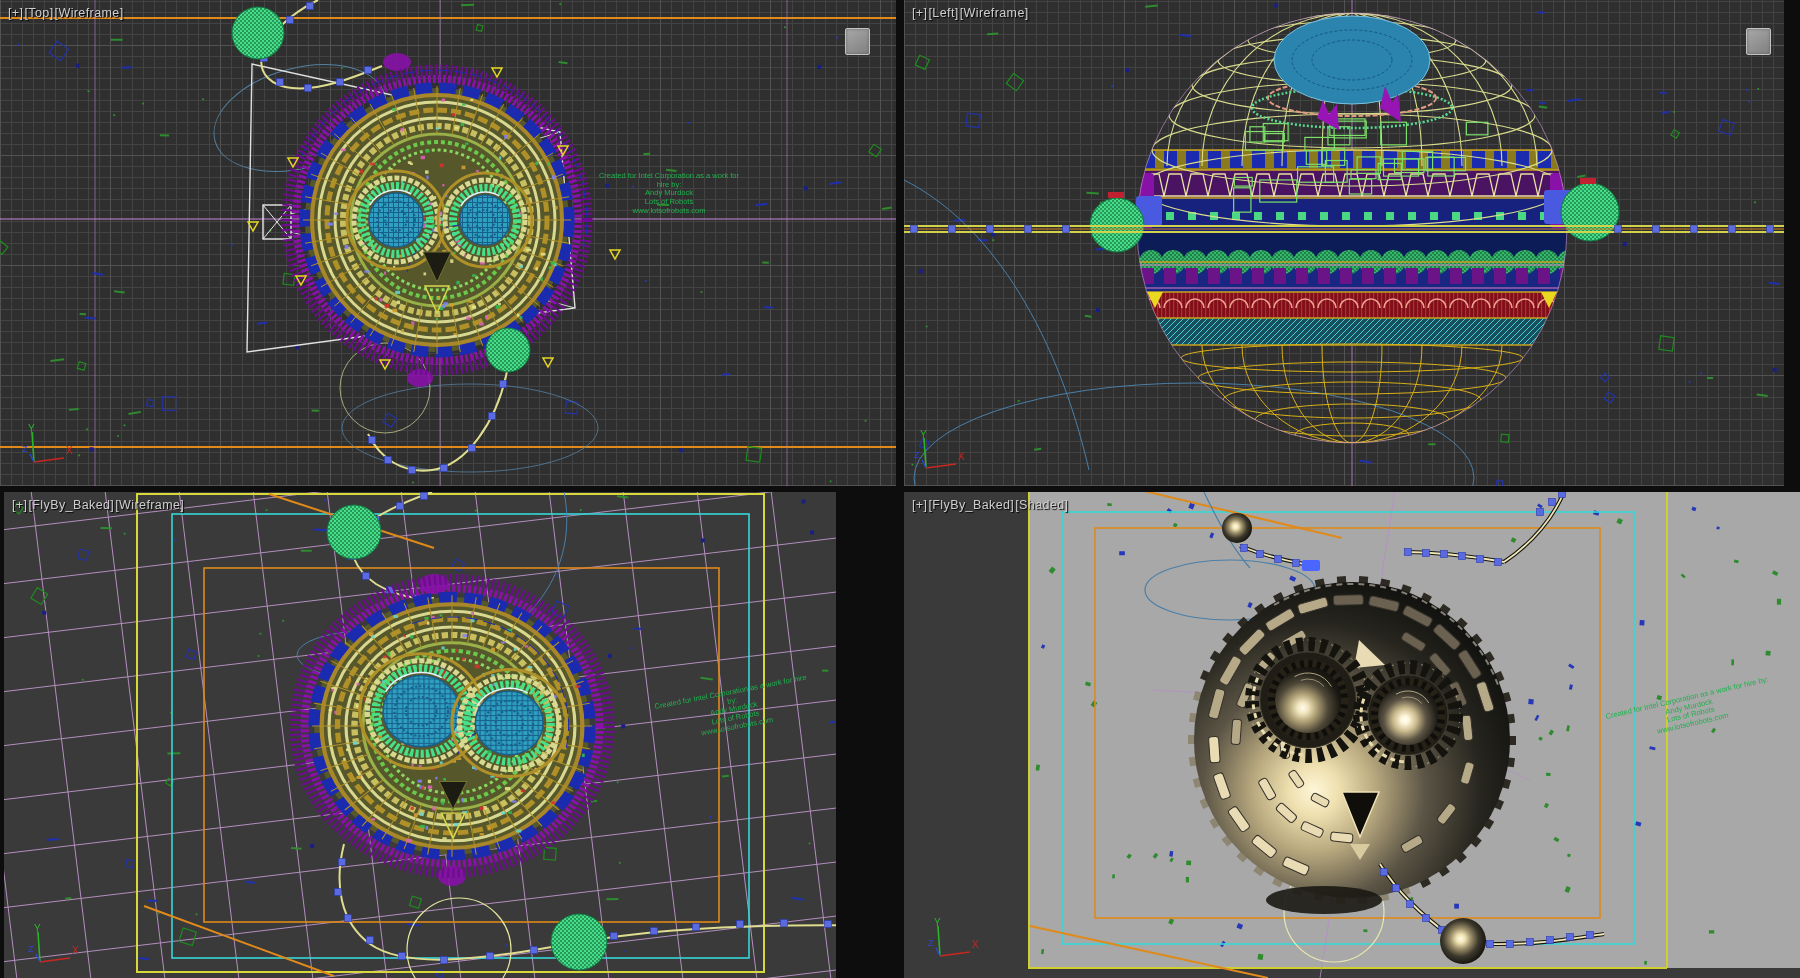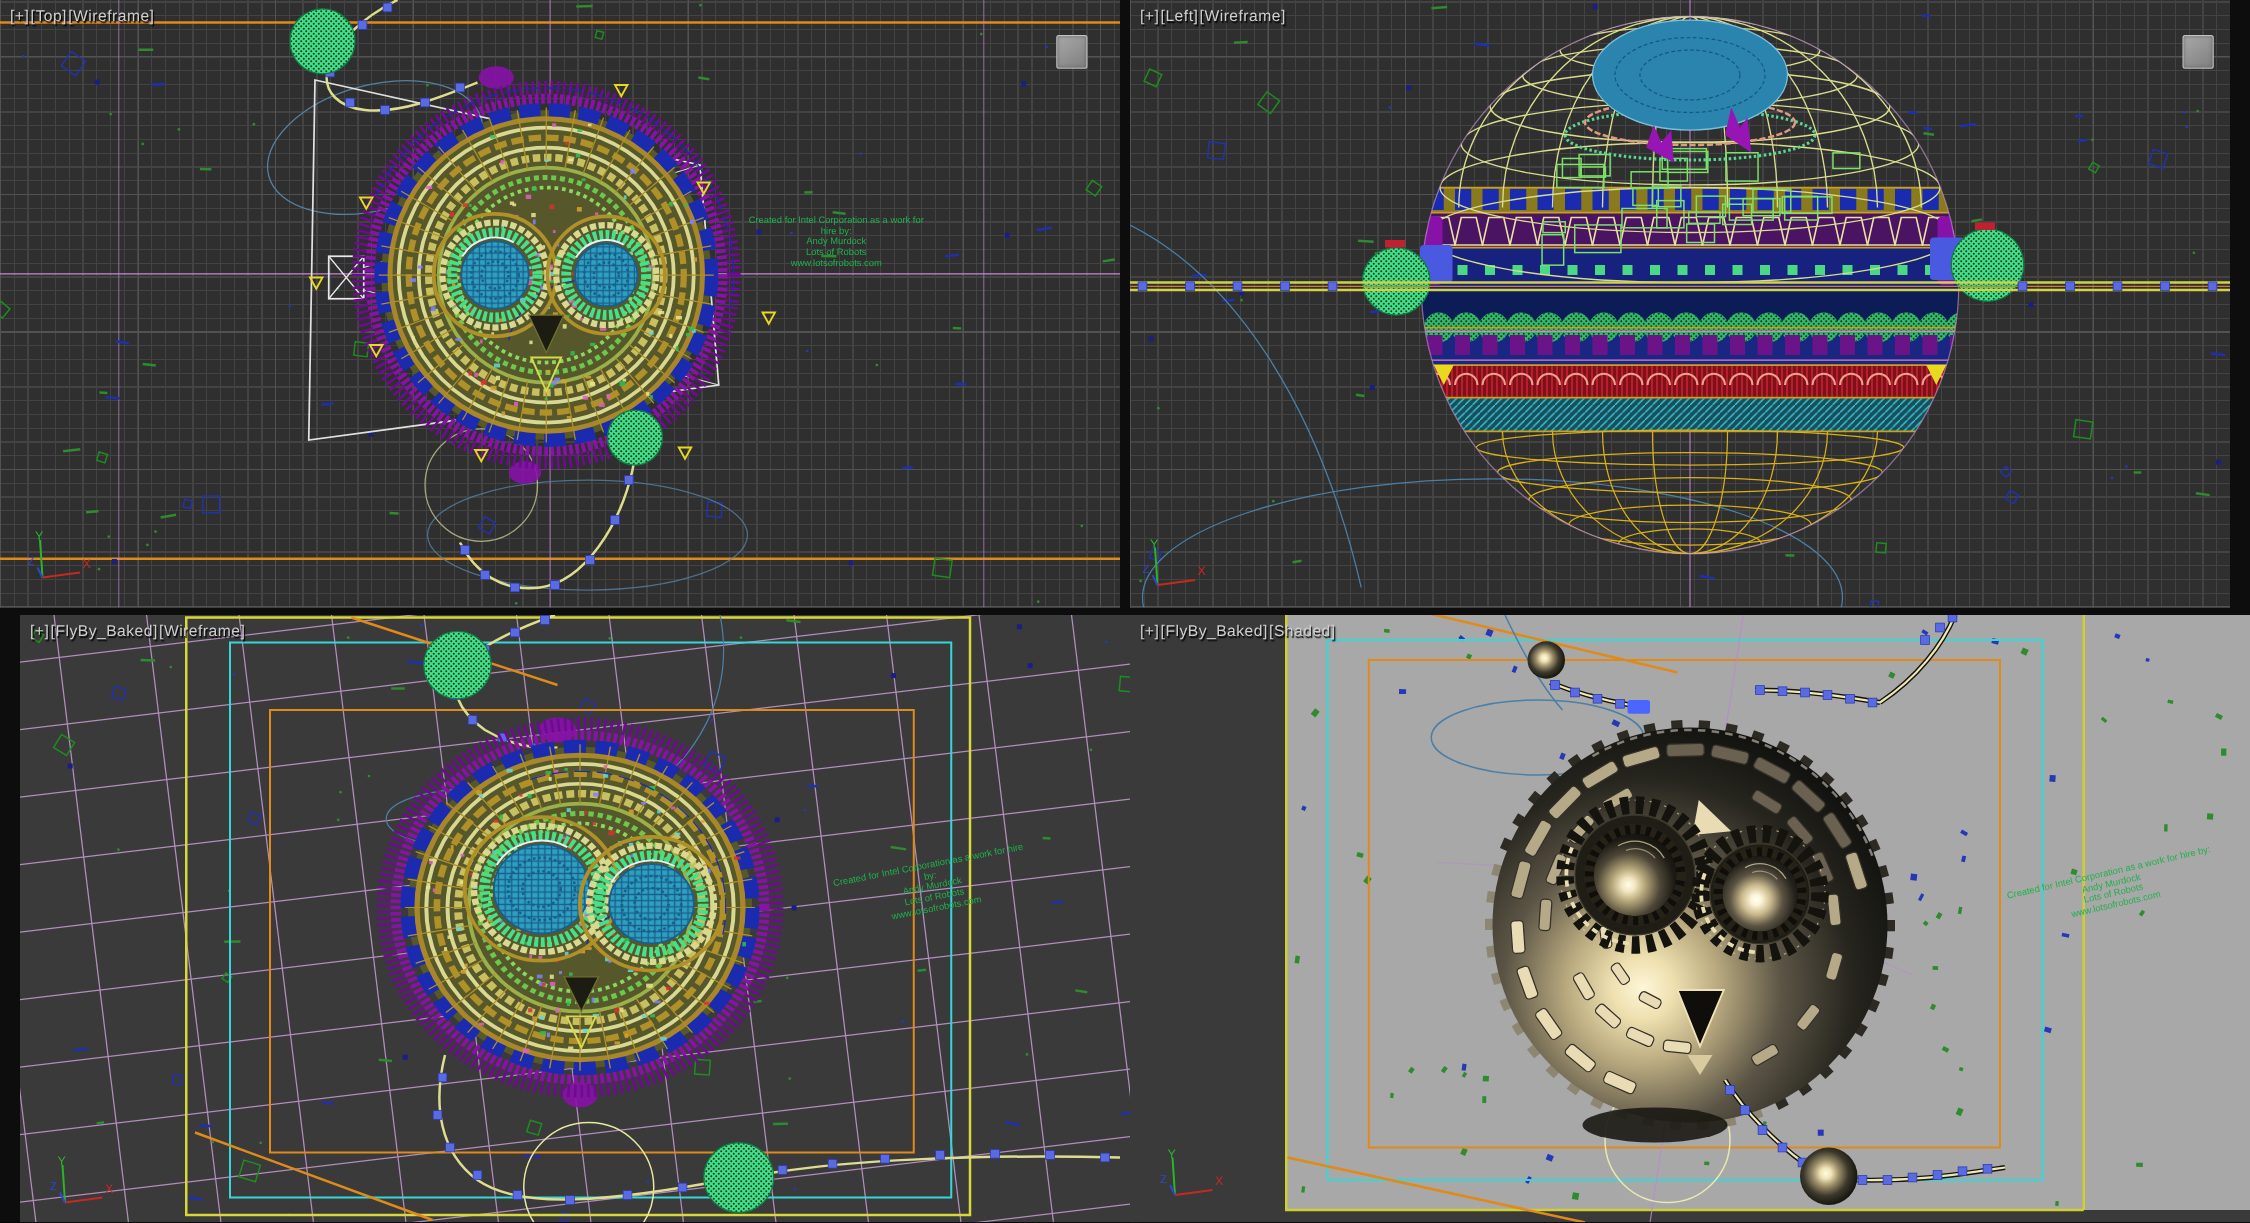--- a/index.html
+++ b/index.html
@@ -782,21 +782,21 @@
           <line x1="12" y1="38" x2="10" y2="8" stroke="#2ab42a" stroke-width="1.6"></line>
           <line x1="12" y1="38" x2="42" y2="34" stroke="#c82820" stroke-width="1.6"></line>
           <line x1="12" y1="38" x2="8" y2="30" stroke="#2a48d0" stroke-width="1.6"></line>
           <text x="6" y="8" fill="#2ab42a" font-size="10">Y</text>
           <text x="44" y="30" fill="#c82820" font-size="10">X</text>
           <text x="0" y="28" fill="#2a48d0" font-size="9">Z</text>
         </svg>
       </div>
   </div>
 
-  <div class="vp flatbg" style="left:16px;top:492px;width:896px;height:486px">
+  <div class="vp flatbg" style="left:4px;top:492px;width:832px;height:486px">
     <svg id="svgBL" width="896" height="486">
         <g opacity="0.8">
           <line x1="-20" y1="-14" x2="916" y2="-126" stroke="#d2a3e0" stroke-width="1"></line>
           <line x1="-20" y1="40" x2="916" y2="-72" stroke="#d2a3e0" stroke-width="1"></line>
           <line x1="-20" y1="94" x2="916" y2="-18" stroke="#d2a3e0" stroke-width="1"></line>
           <line x1="-20" y1="148" x2="916" y2="36" stroke="#d2a3e0" stroke-width="1"></line>
           <line x1="-20" y1="202" x2="916" y2="90" stroke="#d2a3e0" stroke-width="1"></line>
           <line x1="-20" y1="256" x2="916" y2="144" stroke="#d2a3e0" stroke-width="1"></line>
           <line x1="-20" y1="310" x2="916" y2="198" stroke="#d2a3e0" stroke-width="1"></line>
           <line x1="-20" y1="364" x2="916" y2="252" stroke="#d2a3e0" stroke-width="1"></line>

